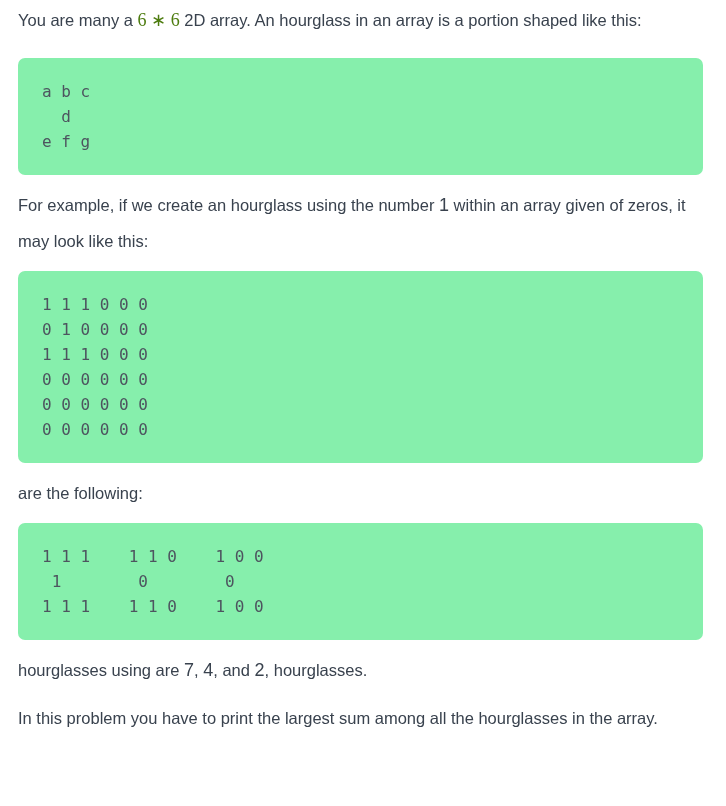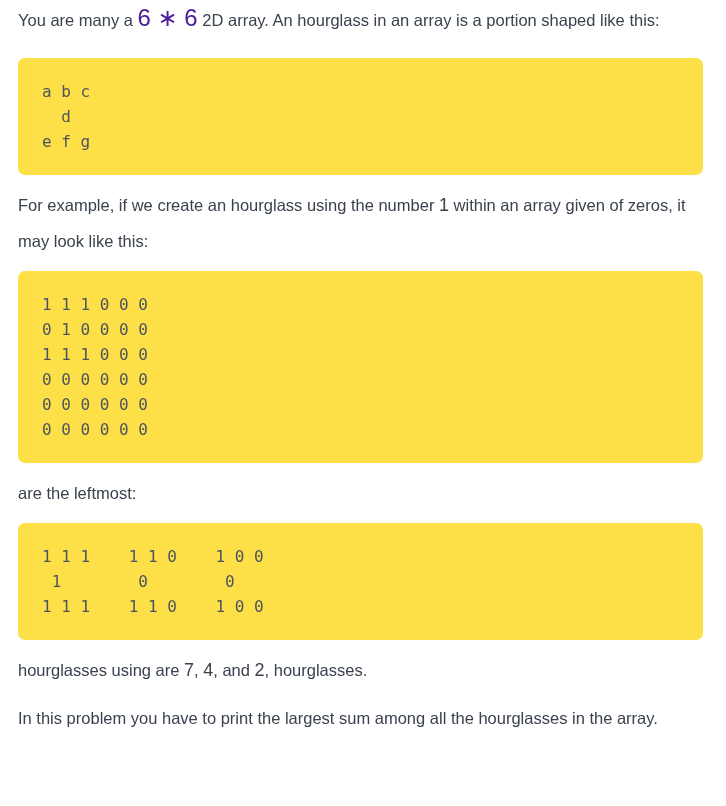--- a/index.html
+++ b/index.html
@@ -19,33 +19,33 @@
     color: #39424e;
     font-weight: 400;
   }
   p.intro { margin-bottom: 20px; }
   .line {
     display: block;
     line-height: 36px;
     white-space: nowrap;
   }
   .math {
-    font-family: Liberation Sans, sans-serif;
-    font-size: 24px;
+    font-family: Liberation Serif, serif;
+    font-size: 18px;
     line-height: 1;
-    color: #4c1d95;
+    color: #4d7c0f;
   }
   .mnum {
     font-size: 18px;
     line-height: 1;
     color: #39424e;
   }
   pre {
     margin: 0 0 12px 0;
-    background: #fde047;
+    background: #86efac;
     border-radius: 7px;
     padding: 21px 24px;
     font-family: "DejaVu Sans Mono", monospace;
     font-size: 16px;
     line-height: 25px;
     color: #4d545f;
     overflow: hidden;
   }
 </style>
 </head>
@@ -67,21 +67,21 @@
   </p>
 
   <pre>1 1 1 0 0 0
 0 1 0 0 0 0
 1 1 1 0 0 0
 0 0 0 0 0 0
 0 0 0 0 0 0
 0 0 0 0 0 0</pre>
 
   <p>
-    <span class="line">are the leftmost:</span>
+    <span class="line">are the following:</span>
   </p>
 
   <pre>1 1 1    1 1 0    1 0 0
  1        0        0
 1 1 1    1 1 0    1 0 0</pre>
 
   <p>
     <span class="line"><span>hourglasses using are </span><span class="mnum">7</span><span>, </span><span class="mnum">4</span><span>, and </span><span class="mnum">2</span><span>, hourglasses.</span></span>
   </p>
 

